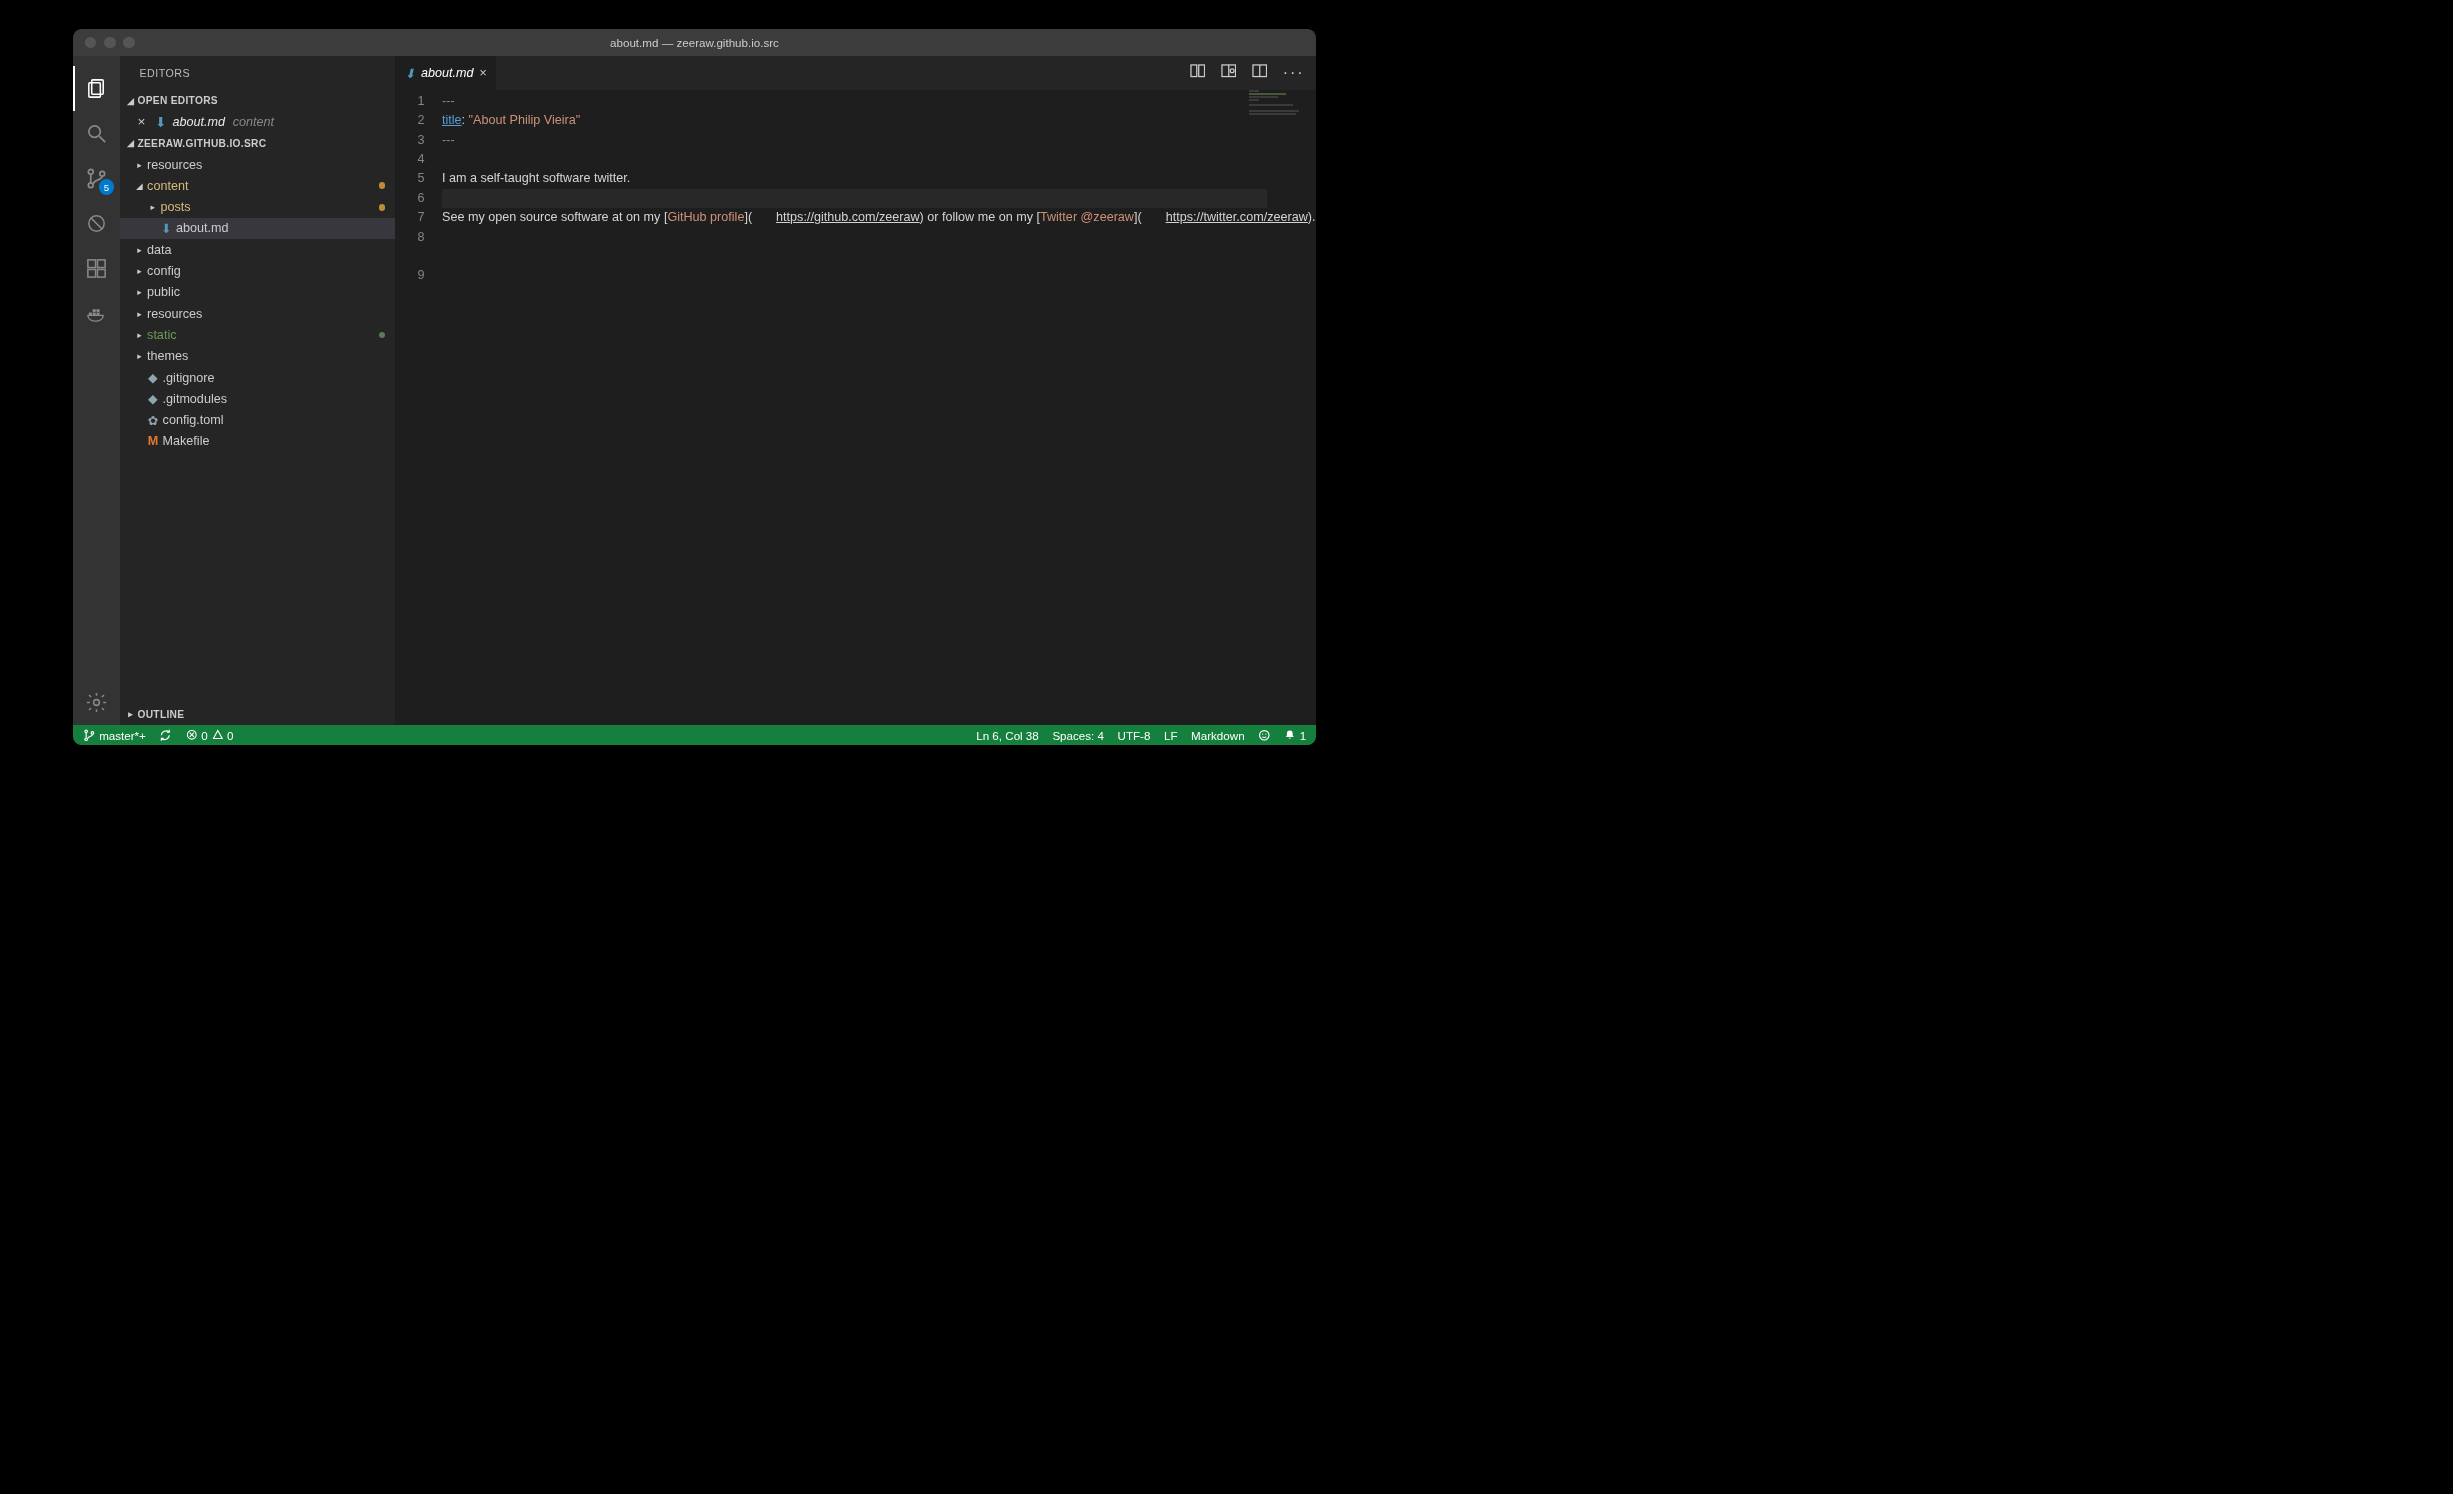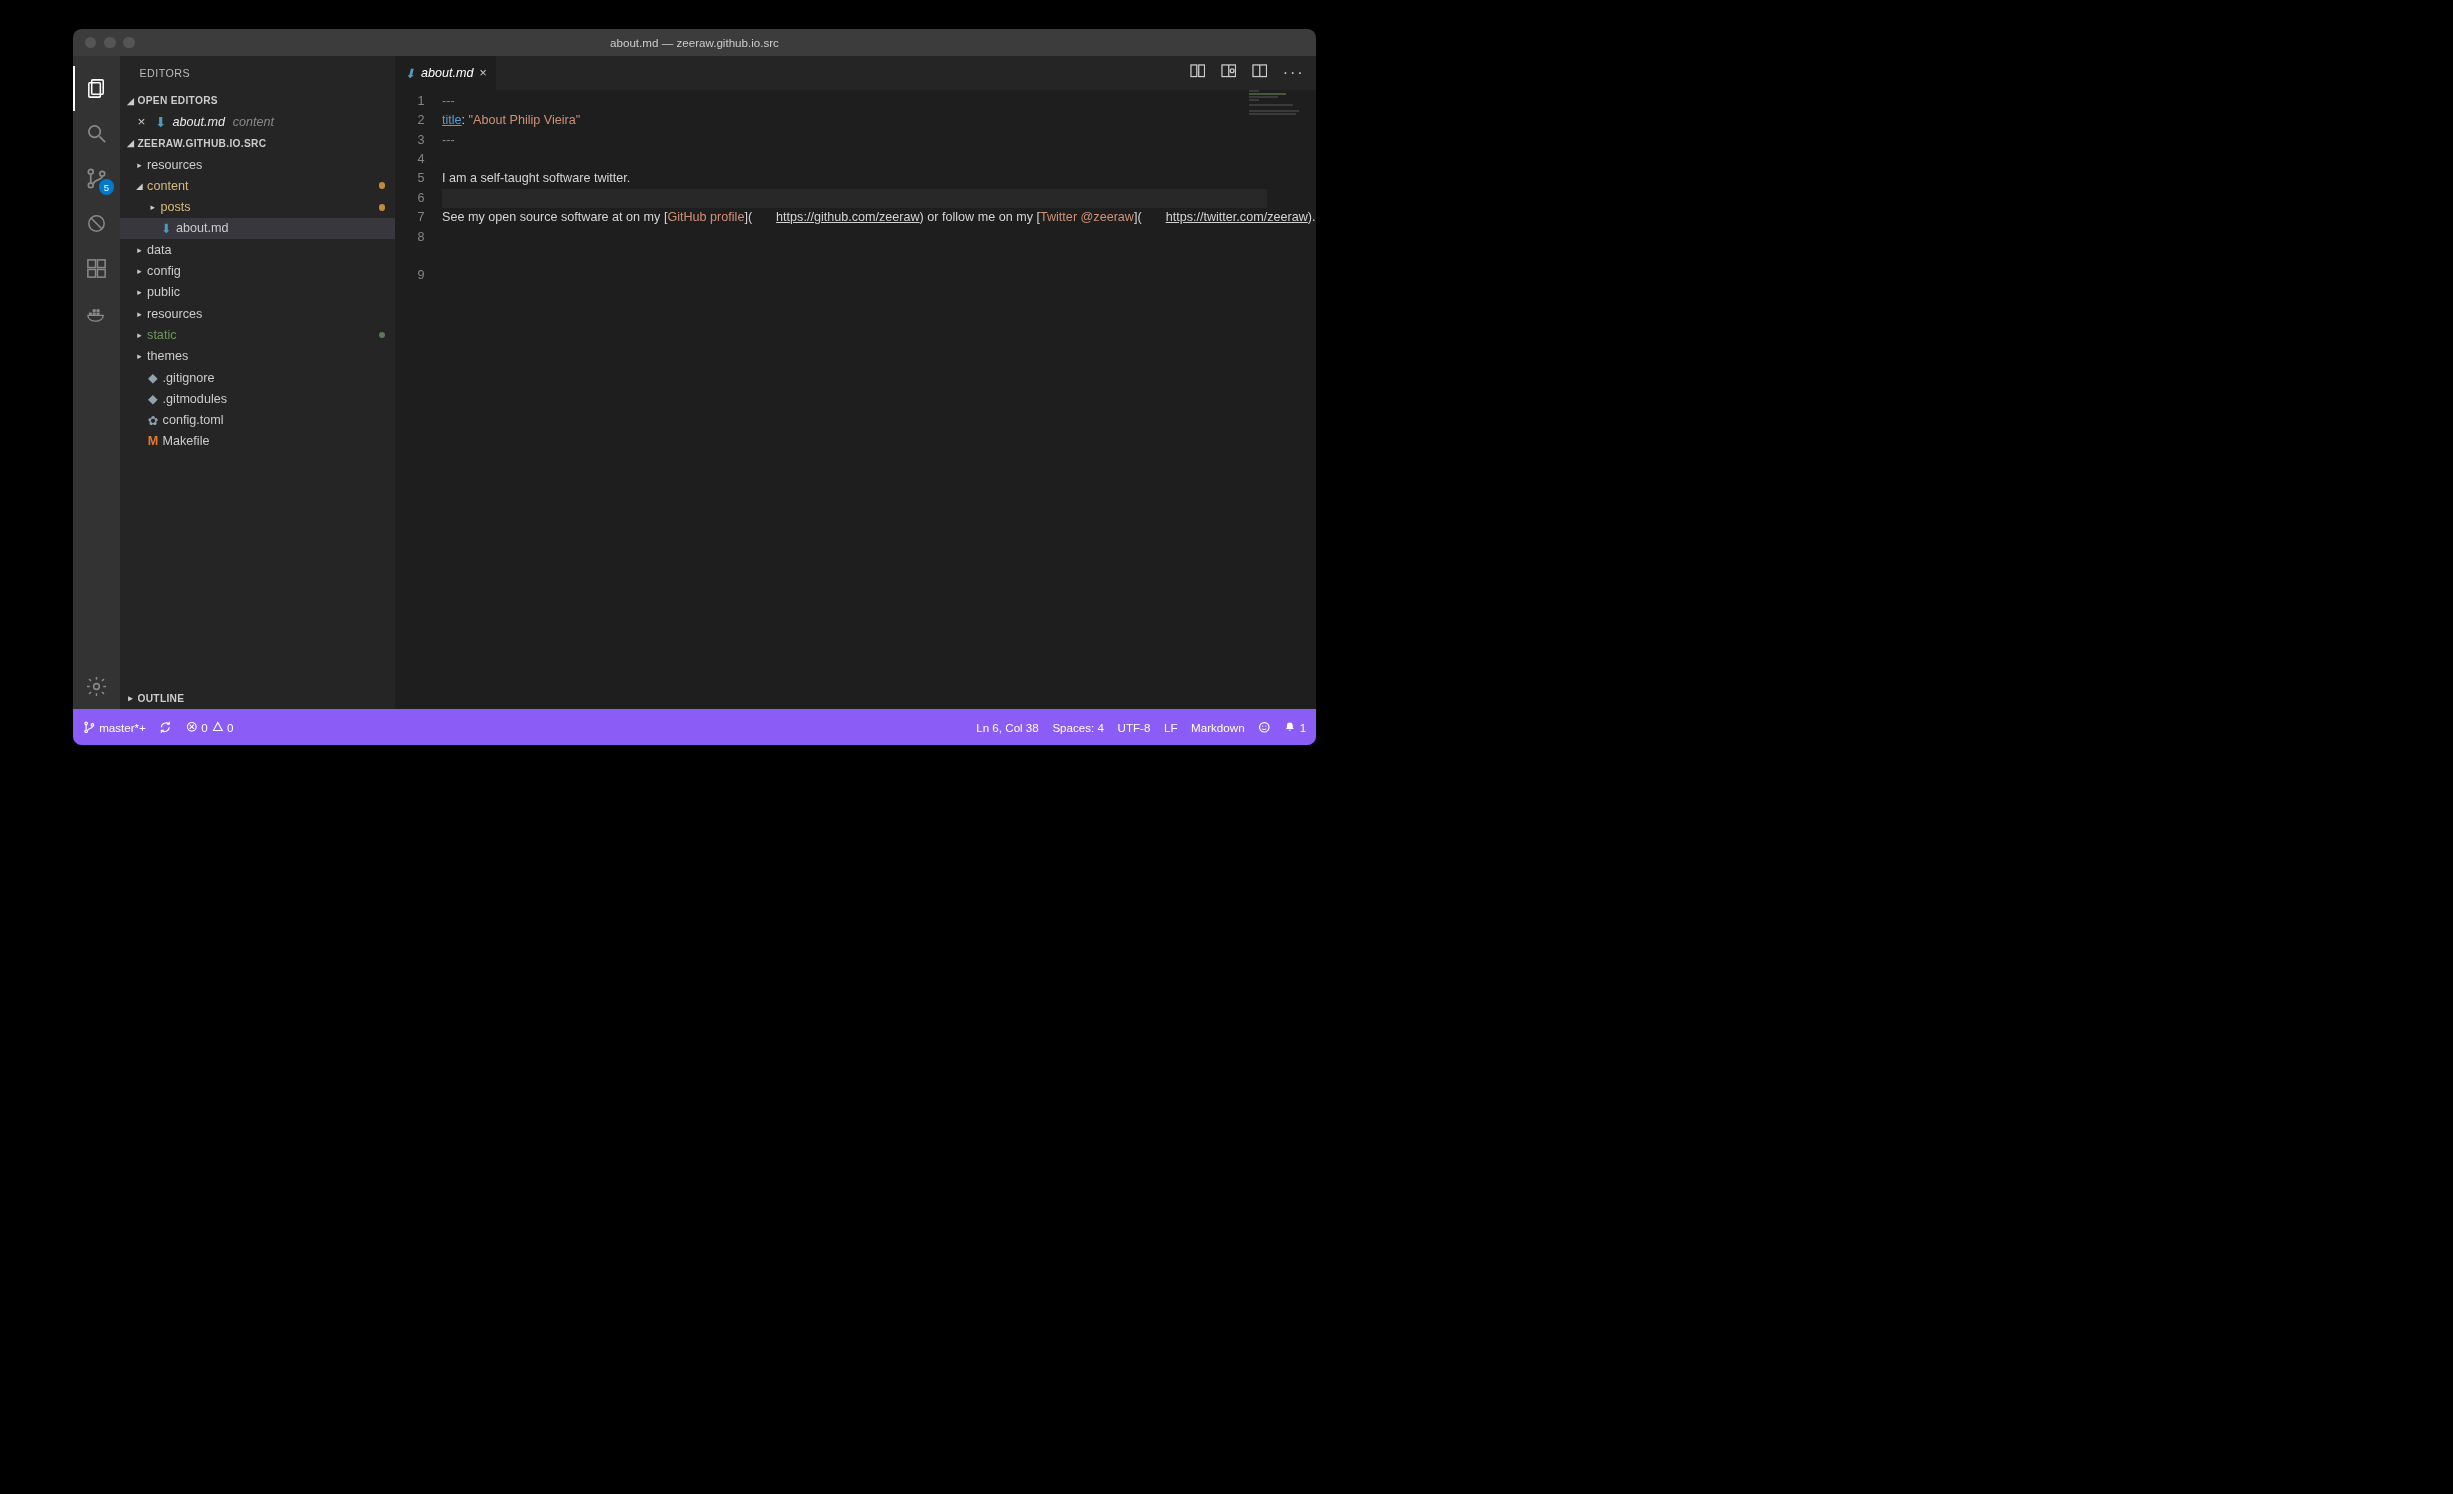--- a/index.html
+++ b/index.html
@@ -51,21 +51,21 @@
 .code { flex:1; padding-top:1.9px; color:#d4d4d4; position:relative; }
 .code .line { height:19.4px; line-height:19.4px; white-space:pre; }
 .code .hl { background:#282828; position:absolute; left:0; right:49px; height:19.4px; top:99px; }
 .tok-dash { color:#888; }
 .tok-key { color:#569cd6;text-decoration:underline; }
 .tok-str { color:#ce9178; }
 .tok-link { color:#ce9178; }
 .tok-url { color:#d4d4d4; text-decoration:underline;padding-left:24px; }
 .minimap { position:absolute; top:0; right:13.6px; width:53px; height:100%; pointer-events:none; opacity:.4; }
 .minimap .m-line { height:1.9px; margin-bottom:1px; background:#666; }
-.statusbar { height:36px; background:#8b5cf6; color:#fff; display:flex; align-items:center; font-size:11.6px; padding:0 9.7px; gap:13.6px;justify-content:center; }
+.statusbar { height:20px; background:#15803d; color:#fff; display:flex; align-items:center; font-size:11.6px; padding:0 9.7px; gap:13.6px;justify-content:center; }
 .statusbar .right { margin-left:auto; display:flex; gap:13.6px; align-items:center; }
 .statusbar .item { display:flex; align-items:center; gap:3.9px; cursor:pointer; }
 .outline-hdr { margin-top:auto; }
 .txt-amber { color:#d7ba7d; }
 .txt-green { color:#6a9955; }
 </style>
 </head>
 <body>
 
 <div class="window">

